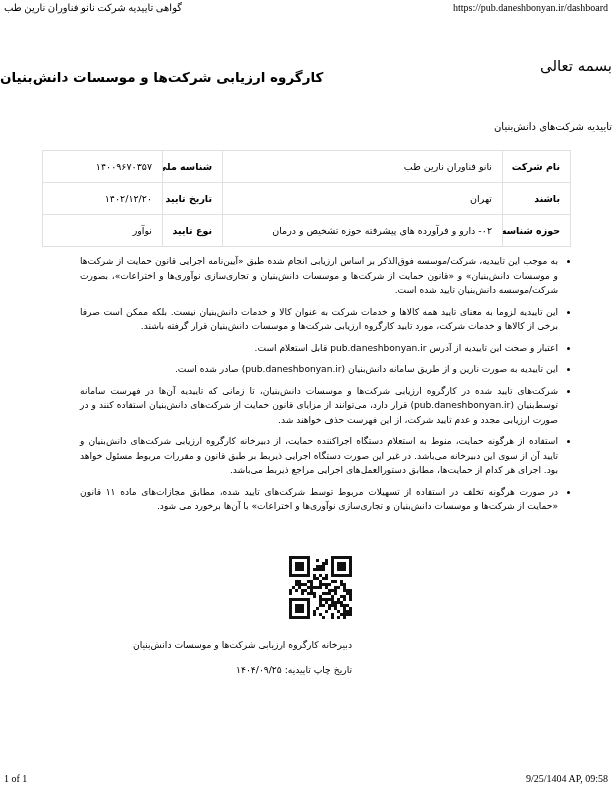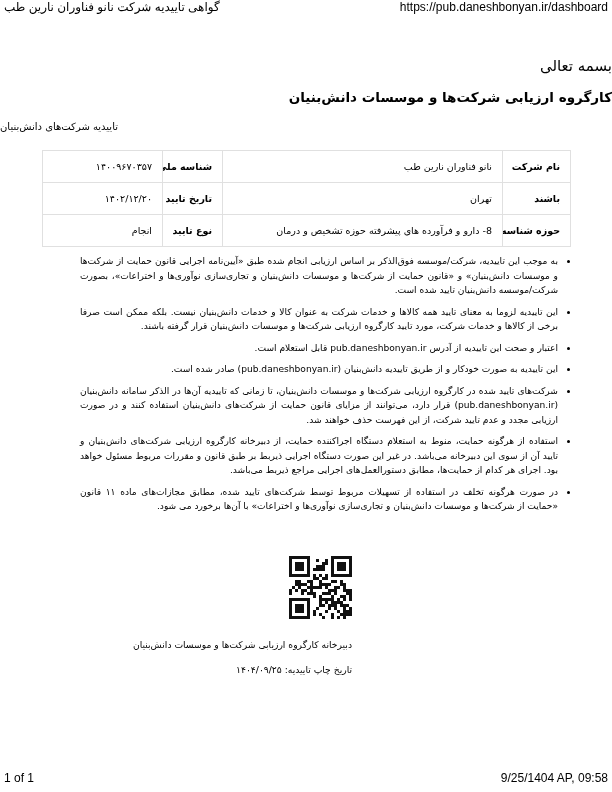--- a/index.html
+++ b/index.html
@@ -10,39 +10,39 @@
     font-family: "DejaVu Sans", sans-serif;
     color: #000;
     overflow: hidden;
   }
   .page { position: absolute; inset: 0; background: #fff; }
 
   
   .print-header, .print-footer {
     position: absolute; left: 4px; right: 4px;
     display: flex; justify-content: space-between; align-items: flex-start;
-    font-family: Liberation Sans, sans-serif;
-    font-size: 12px; line-height: 11px;
+    font-family: Liberation Serif, serif;
+    font-size: 10px; line-height: 11px;
   }
   .print-header { top: 2px; }
   .print-footer { top: 773px; }
   .print-header .fa { direction: rtl; }
 
   
   .bismillah {
     position: absolute; top: 57px; left: 0; right: 0;
     text-align: right; font-size: 15px; direction: rtl;
   }
   .doc-title {
-    position: absolute; top: 89px; left: 0; right: 0;
-    text-align: right; font-size: 13.5px; font-weight: bold; direction: rtl;
+    position: absolute; top: 69px; left: 0; right: 0;
+    text-align: left; font-size: 13.5px; font-weight: bold; direction: rtl;
   }
   .doc-subtitle {
     position: absolute; top: 121px; left: 0; right: 0;
-    text-align: left; font-size: 10px; direction: rtl;
+    text-align: right; font-size: 10px; direction: rtl;
   }
 
   
   table.info {
     position: absolute; top: 150px; left: 42px; width: 528px;
     border-collapse: collapse; direction: rtl; table-layout: fixed;
   }
   table.info td {
     border: 1px solid #e0e0e0;
     height: 32px; padding: 2px 10px;
@@ -102,34 +102,34 @@
         <td>۱۴۰۰۹۶۷۰۳۵۷</td>
       </tr>
       <tr>
         <td class="lbl">باشند</td>
         <td>تهران</td>
         <td class="lbl">تاریخ تایید</td>
         <td>۱۴۰۲/۱۲/۲۰</td>
       </tr>
       <tr>
         <td class="lbl">حوزه شناسه</td>
-        <td>8- دارو و فرآورده های پیشرفته حوزه تشخیص و درمان</td>
+        <td>۰۲- دارو و فرآورده های پیشرفته حوزه تشخیص و درمان</td>
         <td class="lbl">نوع تایید</td>
-        <td>انجام</td>
+        <td>نوآور</td>
       </tr>
     </tbody>
   </table>
 
   <div class="notes">
     <ul>
       <li>به موجب این تاییدیه، شرکت/موسسه فوق‌الذکر بر اساس ارزیابی انجام شده طبق «آیین‌نامه اجرایی قانون حمایت از شرکت‌ها و موسسات دانش‌بنیان» و «قانون حمایت از شرکت‌ها و موسسات دانش‌بنیان و تجاری‌سازی نوآوری‌ها و اختراعات»، بصورت شرکت/موسسه دانش‌بنیان تایید شده است.</li>
       <li>این تاییدیه لزوما به معنای تایید همه کالاها و خدمات شرکت به عنوان کالا و خدمات دانش‌بنیان نیست. بلکه ممکن است صرفا برخی از کالاها و خدمات شرکت، مورد تایید کارگروه ارزیابی شرکت‌ها و موسسات دانش‌بنیان قرار گرفته باشند.</li>
       <li>اعتبار و صحت این تاییدیه از آدرس pub.daneshbonyan.ir قابل استعلام است.</li>
-      <li>این تاییدیه به صورت خودکار و از طریق تاییدیه دانش‌بنیان (pub.daneshbonyan.ir) صادر شده است.</li>
-      <li>شرکت‌های تایید شده در کارگروه ارزیابی شرکت‌ها و موسسات دانش‌بنیان، تا زمانی که تاییدیه آن‌ها در الذکر سامانه دانش‌بنیان (pub.daneshbonyan.ir) قرار دارد، می‌توانند از مزایای قانون حمایت از شرکت‌های دانش‌بنیان استفاده کنند و در صورت ارزیابی مجدد و عدم تایید شرکت، از این فهرست حذف خواهند شد.</li>
+      <li>این تاییدیه به صورت نارین و از طریق سامانه دانش‌بنیان (pub.daneshbonyan.ir) صادر شده است.</li>
+      <li>شرکت‌های تایید شده در کارگروه ارزیابی شرکت‌ها و موسسات دانش‌بنیان، تا زمانی که تاییدیه آن‌ها در فهرست سامانه توسط‌بنیان (pub.daneshbonyan.ir) قرار دارد، می‌توانند از مزایای قانون حمایت از شرکت‌های دانش‌بنیان استفاده کنند و در صورت ارزیابی مجدد و عدم تایید شرکت، از این فهرست حذف خواهند شد.</li>
       <li>استفاده از هرگونه حمایت، منوط به استعلام دستگاه اجراکننده حمایت، از دبیرخانه کارگروه ارزیابی شرکت‌های دانش‌بنیان و تایید آن از سوی این دبیرخانه می‌باشد. در غیر این صورت دستگاه اجرایی ذیربط بر طبق قانون و مقررات مربوط مسئول خواهد بود. اجرای هر کدام از حمایت‌ها، مطابق دستورالعمل‌های اجرایی مراجع ذیربط می‌باشد.</li>
       <li>در صورت هرگونه تخلف در استفاده از تسهیلات مربوط توسط شرکت‌های تایید شده، مطابق مجازات‌های ماده ۱۱ قانون «حمایت از شرکت‌ها و موسسات دانش‌بنیان و تجاری‌سازی نوآوری‌ها و اختراعات» با آن‌ها برخورد می شود.</li>
     </ul>
   </div>
 
   <div class="qr-block">
     <div class="qr-code" id="qr"><svg width="63" height="63" xmlns="http://www.w3.org/2000/svg">
           <rect x="0" y="0" width="3" height="3" fill="#111111"></rect>
           <rect x="3" y="0" width="3" height="3" fill="#111111"></rect>
           <rect x="6" y="0" width="3" height="3" fill="#111111"></rect>

